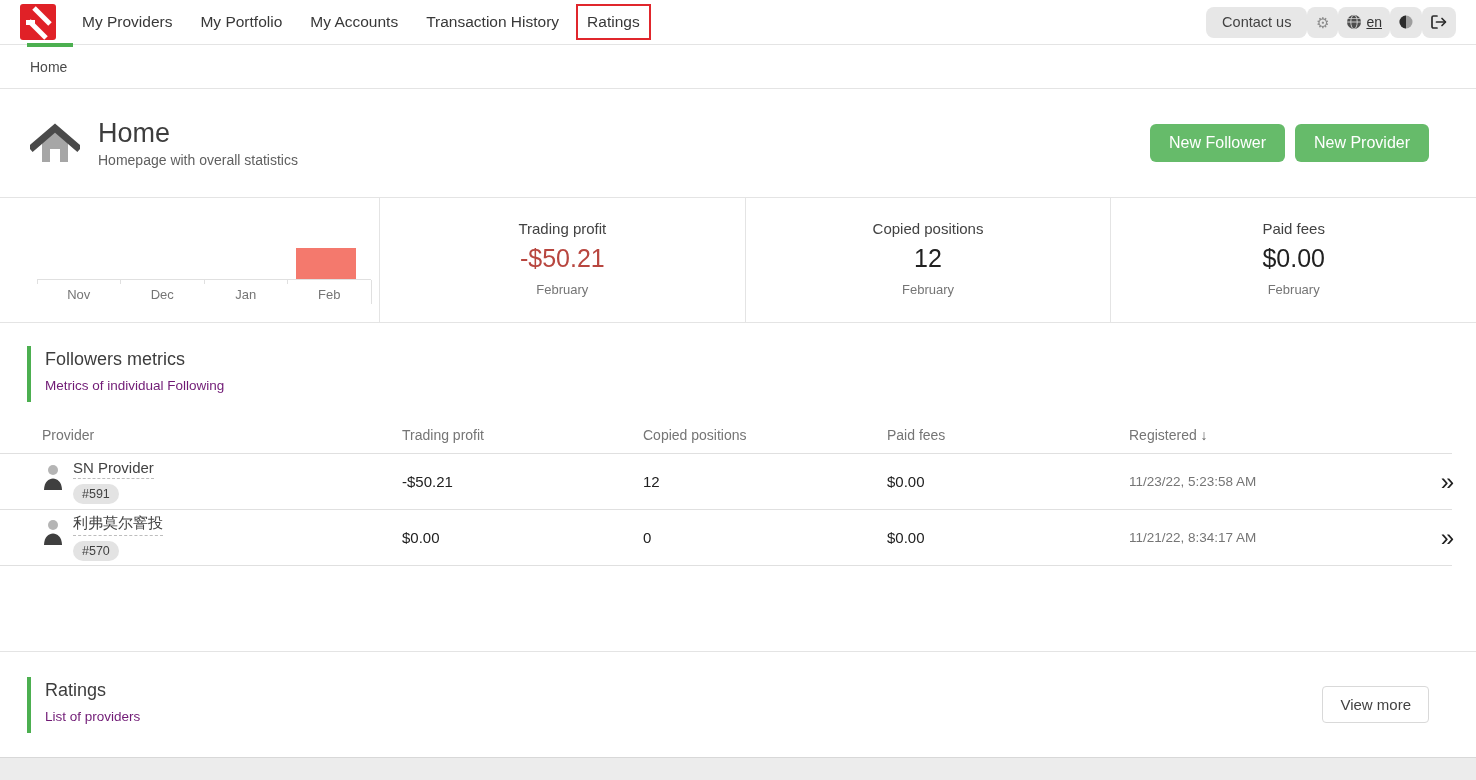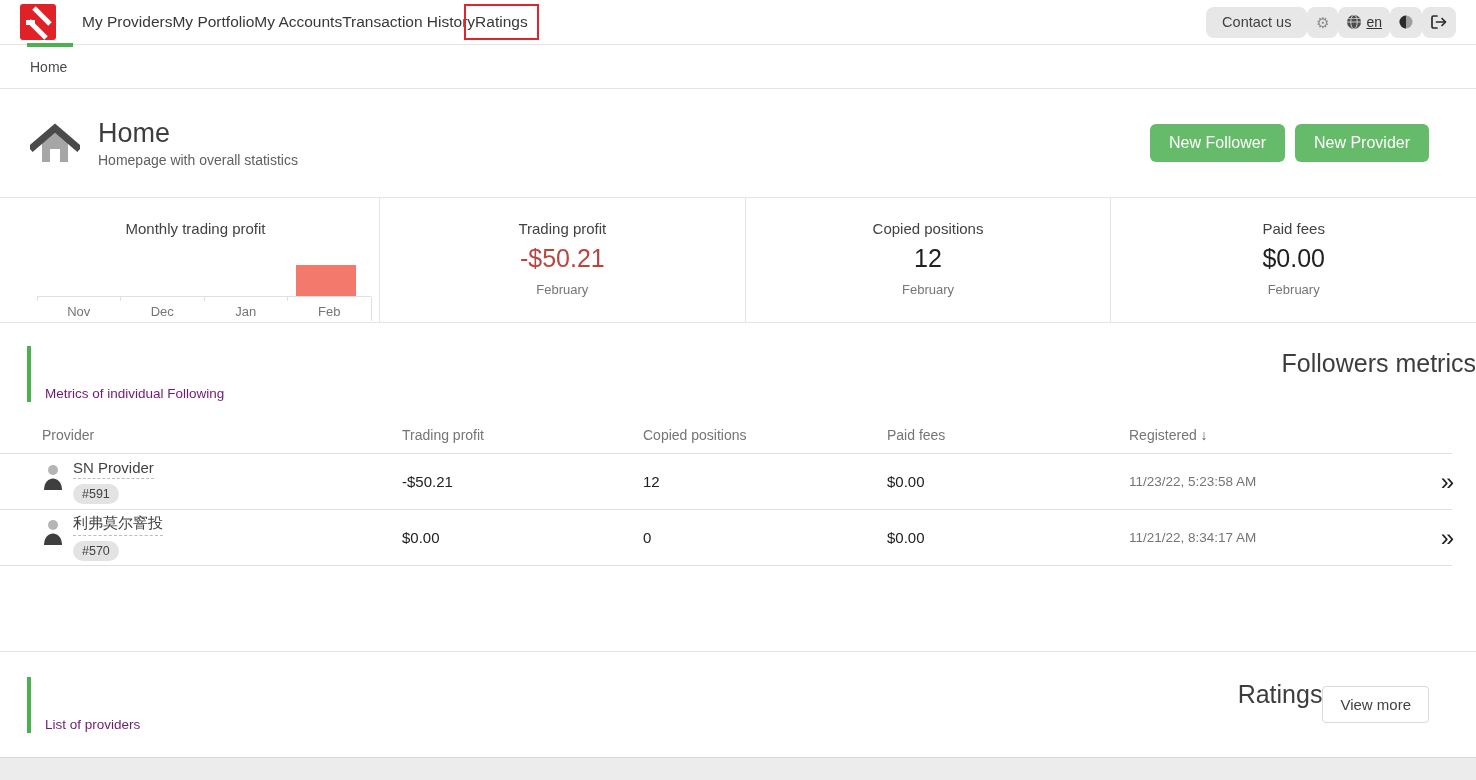--- a/index.html
+++ b/index.html
@@ -4,21 +4,21 @@
 <style>
   * { margin:0; padding:0; box-sizing:border-box; }
   html,body { background:#ececec; }
   body { font-family:"Liberation Sans","DejaVu Sans",sans-serif; color:#3d3d3d; }
   .page { width:1476px; height:780px; background:#fff; position:relative; overflow:hidden; }
 
   
   .topnav { height:45px; border-bottom:1px solid #e4e4e4; display:flex; align-items:center; padding:0 20px; position:relative; }
   .logo { width:36px; height:36px; margin-right:26px; cursor:pointer; flex:0 0 auto; }
   .logo-underline { position:absolute; left:27px; bottom:-3px; width:46px; height:4px; background:#4caf50; }
-  .mainnav { display:flex; align-items:center; }
+  .mainnav { display:flex; align-items:center; gap:28px; }
   .nav-item { font-size:15.5px; color:#383838; text-decoration:none; cursor:pointer; white-space:nowrap; }
   .nav-item.highlighted { border:2px solid #e0262c; padding:7px 9px; margin-left:-11px; }
   .nav-right { margin-left:auto; display:flex; align-items:center; }
   .btn-gray { background:#e7e7e7; border:none; border-radius:8px; height:31px; padding:0 16px; font-size:14.5px; color:#424242; font-family:inherit; cursor:pointer; }
   .icon-btn { background:#e7e7e7; border:none; border-radius:8px; height:31px; min-width:31px; padding:0 8px; display:flex; align-items:center; justify-content:center; gap:4px; cursor:pointer; font-family:inherit; }
   .gear-glyph { font-size:15px; color:#8d8d8d; line-height:1; }
   .lang-label { font-size:14px; color:#333;text-decoration:underline; }
 
   
   .breadcrumb-bar { height:44px; border-bottom:1px solid #e4e4e4; display:flex; align-items:center; padding:0 30px; }
@@ -47,21 +47,21 @@
   .chart-axis { position:absolute; bottom:0; left:17px; width:334px; border-bottom:1px solid #e0e0e0; height:0; }
   .chart-bar { position:absolute; bottom:1px; left:276px; width:60px; height:31px; background:#f4796d; }
   .tick { position:absolute; top:58px; width:1px; background:#e0e0e0; height:4px; }
   .tick.end { height:24px; }
   .chart-labels { display:flex; margin-left:17px; width:334px; padding-top:7px; }
   .chart-labels span { flex:1; font-size:13px; color:#757575; text-align:center; }
 
   
   .followers { height:329px; border-bottom:1px solid #e4e4e4; padding-top:23px; }
   .sec-head { position:relative; padding-left:41px; margin-left:27px; padding-left:14px; border-left:4px solid #4caf50; min-height:56px; }
-  .sec-title { font-size:25px; color:#3d3d3d; padding-top:3px;text-align:right; }
+  .sec-title { font-size:18px; color:#3d3d3d; padding-top:3px; }
   .sec-sub { font-size:13.5px; color:#701a75; margin-top:8px; }
 
   .ftable { margin-top:14px; }
   .trow { display:grid; grid-template-columns:360px 241px 244px 242px 1fr 66px; align-items:center; padding-left:42px; margin:0 24px 0 0; }
   .trow.head { height:38px; border-bottom:1px solid #e0e0e0; }
   .trow.body { height:56px; border-bottom:1px solid #e0e0e0; }
   .th { font-size:14px; color:#757575; }
   .td { font-size:15px; color:#212121; }
   .td.date { font-size:13.5px; color:#757575; }
   .sort-arrow { color:#616161; font-size:14px; }
@@ -150,21 +150,20 @@
       <div class="subtitle">Homepage with overall statistics</div>
     </div>
     <div class="ph-actions">
       <button class="btn-green">New Follower</button>
       <button class="btn-green">New Provider</button>
     </div>
   </section>
 
   <section class="stats-row">
     <div class="stat-col chart-col">
-      <div class="stat-title">Monthly trading profit</div>
       <div class="chart-area">
         <div class="chart-axis"></div>
         <div class="chart-bar"></div>
         <div class="tick" style="left:17px"></div>
         <div class="tick" style="left:100px"></div>
         <div class="tick" style="left:184px"></div>
         <div class="tick" style="left:267px"></div>
         <div class="tick end" style="left:351px"></div>
       </div>
       <div class="chart-labels">

